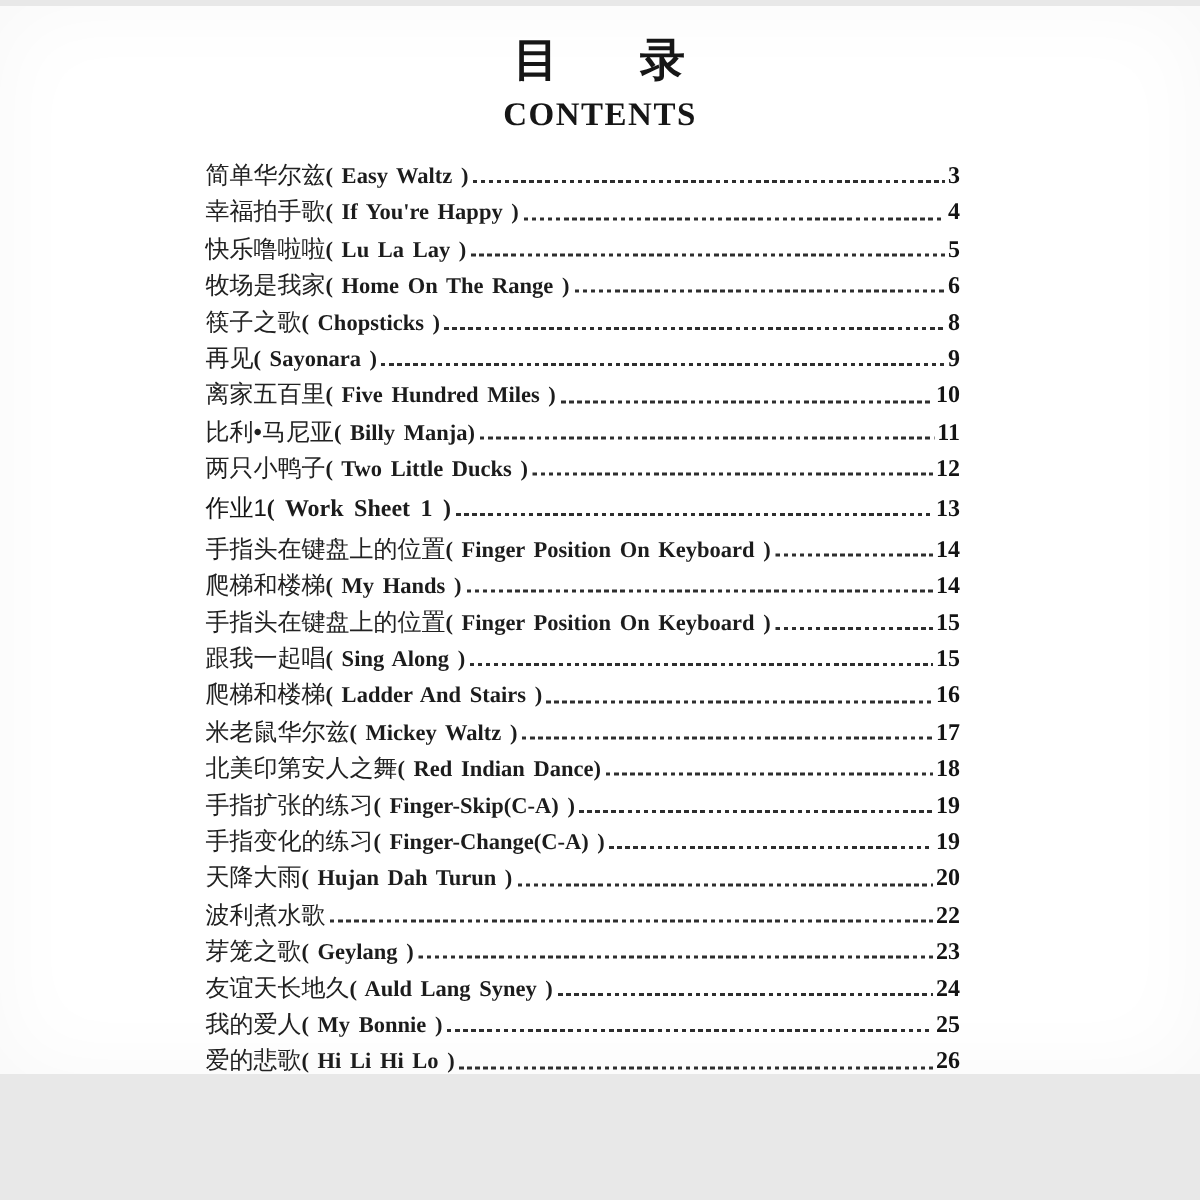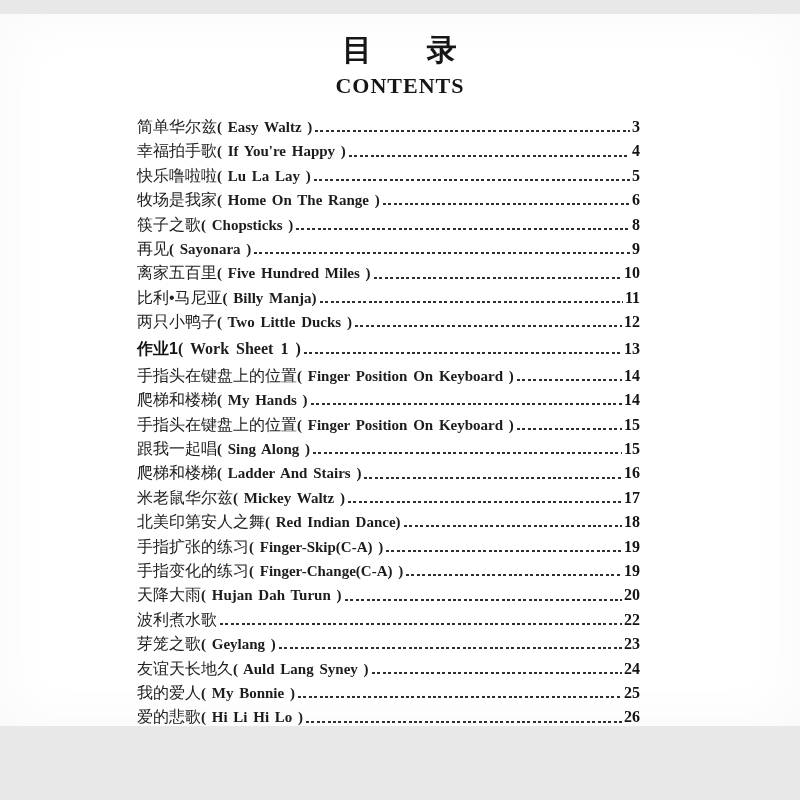--- a/index.html
+++ b/index.html
@@ -1,20 +1,20 @@
 <!DOCTYPE html>
 <html><head>
 <meta charset="utf-8">
 <style>
   html, body { margin: 0; padding: 0; background: #e8e8e8; }
   .sheet {
     position: relative;
     width: 800px;
     height: 712px;
-    margin: 14px auto;
+    margin: 4px auto;
     background: #ffffff;
     color: #1f1f1f;
     overflow: hidden;
     box-shadow: inset 0 0 60px rgba(0,0,0,0.03);
     font-family: "Liberation Sans", sans-serif;
   }
   .title-block {
     position: absolute;
     top: 16px;
     left: 0;
@@ -49,21 +49,21 @@
     height: 24.4px;
     white-space: pre;
     justify-content: center;
   }
   .toc-row.worksheet { margin-top: 2px; margin-bottom: 3px; }
   .zh {
     font-size: 16px;
     font-family: "Liberation Sans", sans-serif;
     color: #222222;
   }
-  .toc-row.worksheet .zh { font-weight: 700; color: #141414; }
+  .toc-row.worksheet .zh { font-weight: 400; color: #141414; }
   .en {
     font-size: 15px;
     font-weight: 700;
     word-spacing: 2px;
     font-family: "Liberation Serif", serif;
     color: #1c1c1c;
   }
   .toc-row.worksheet .en { font-size: 16px; word-spacing: 3px; }
   .leader {
     flex: 1 1 auto;

